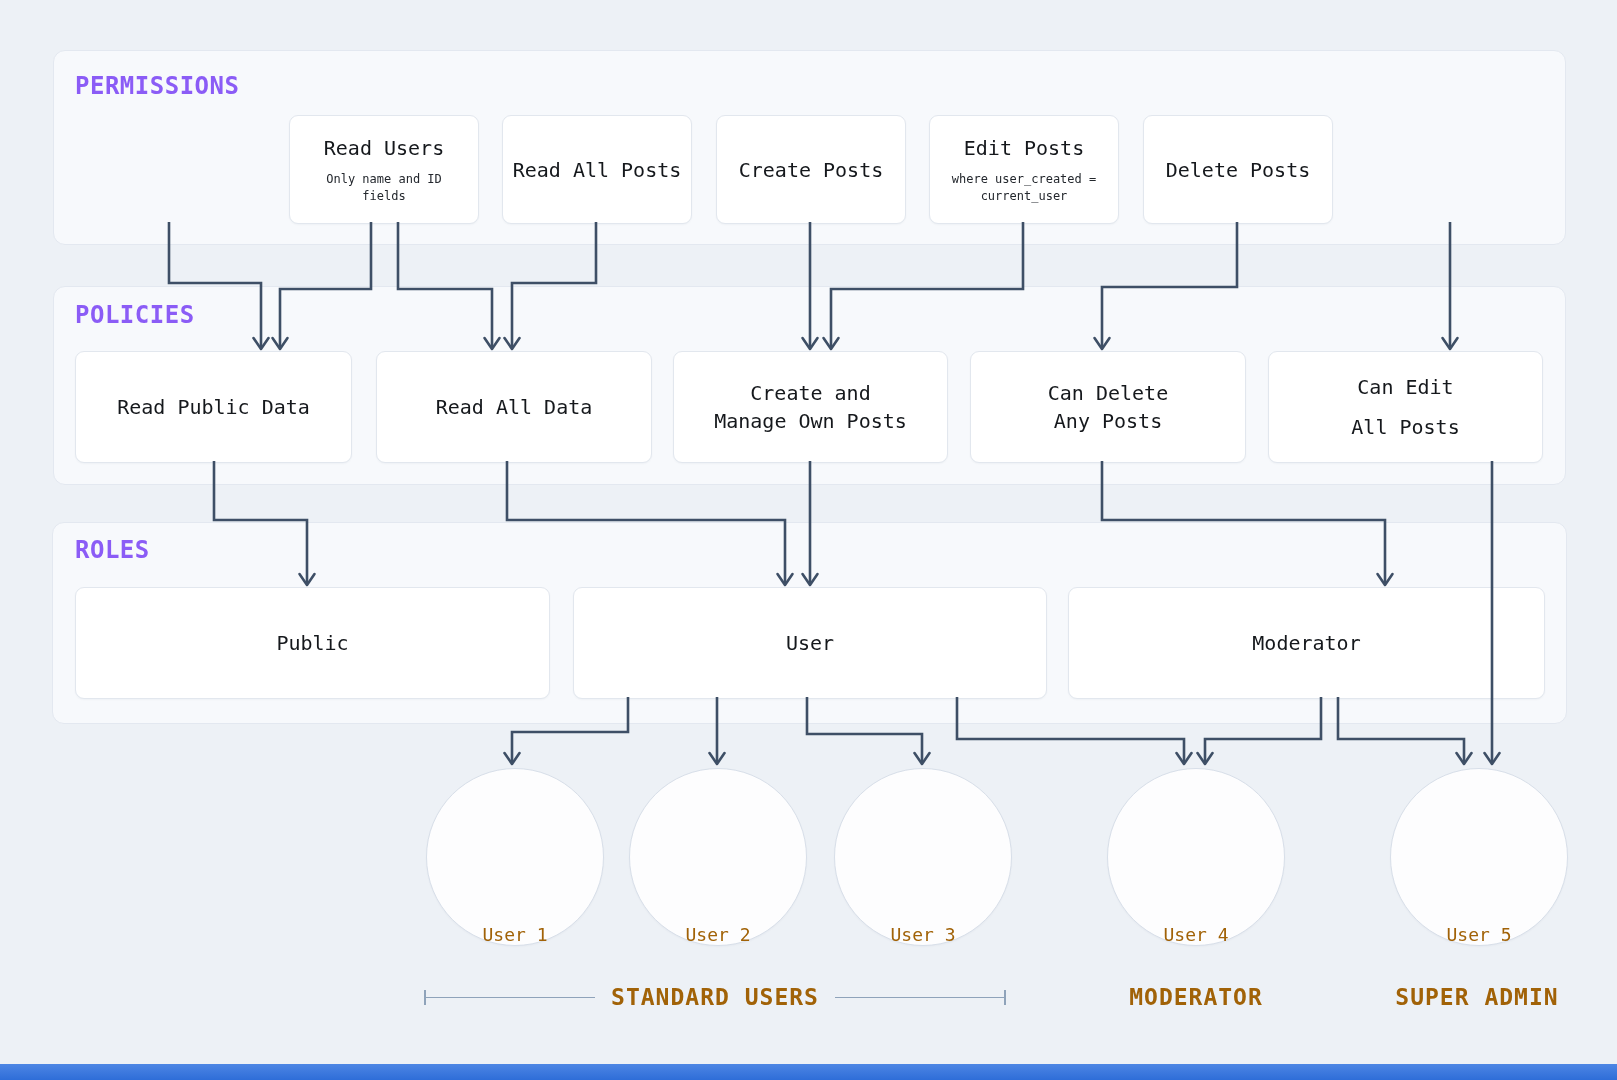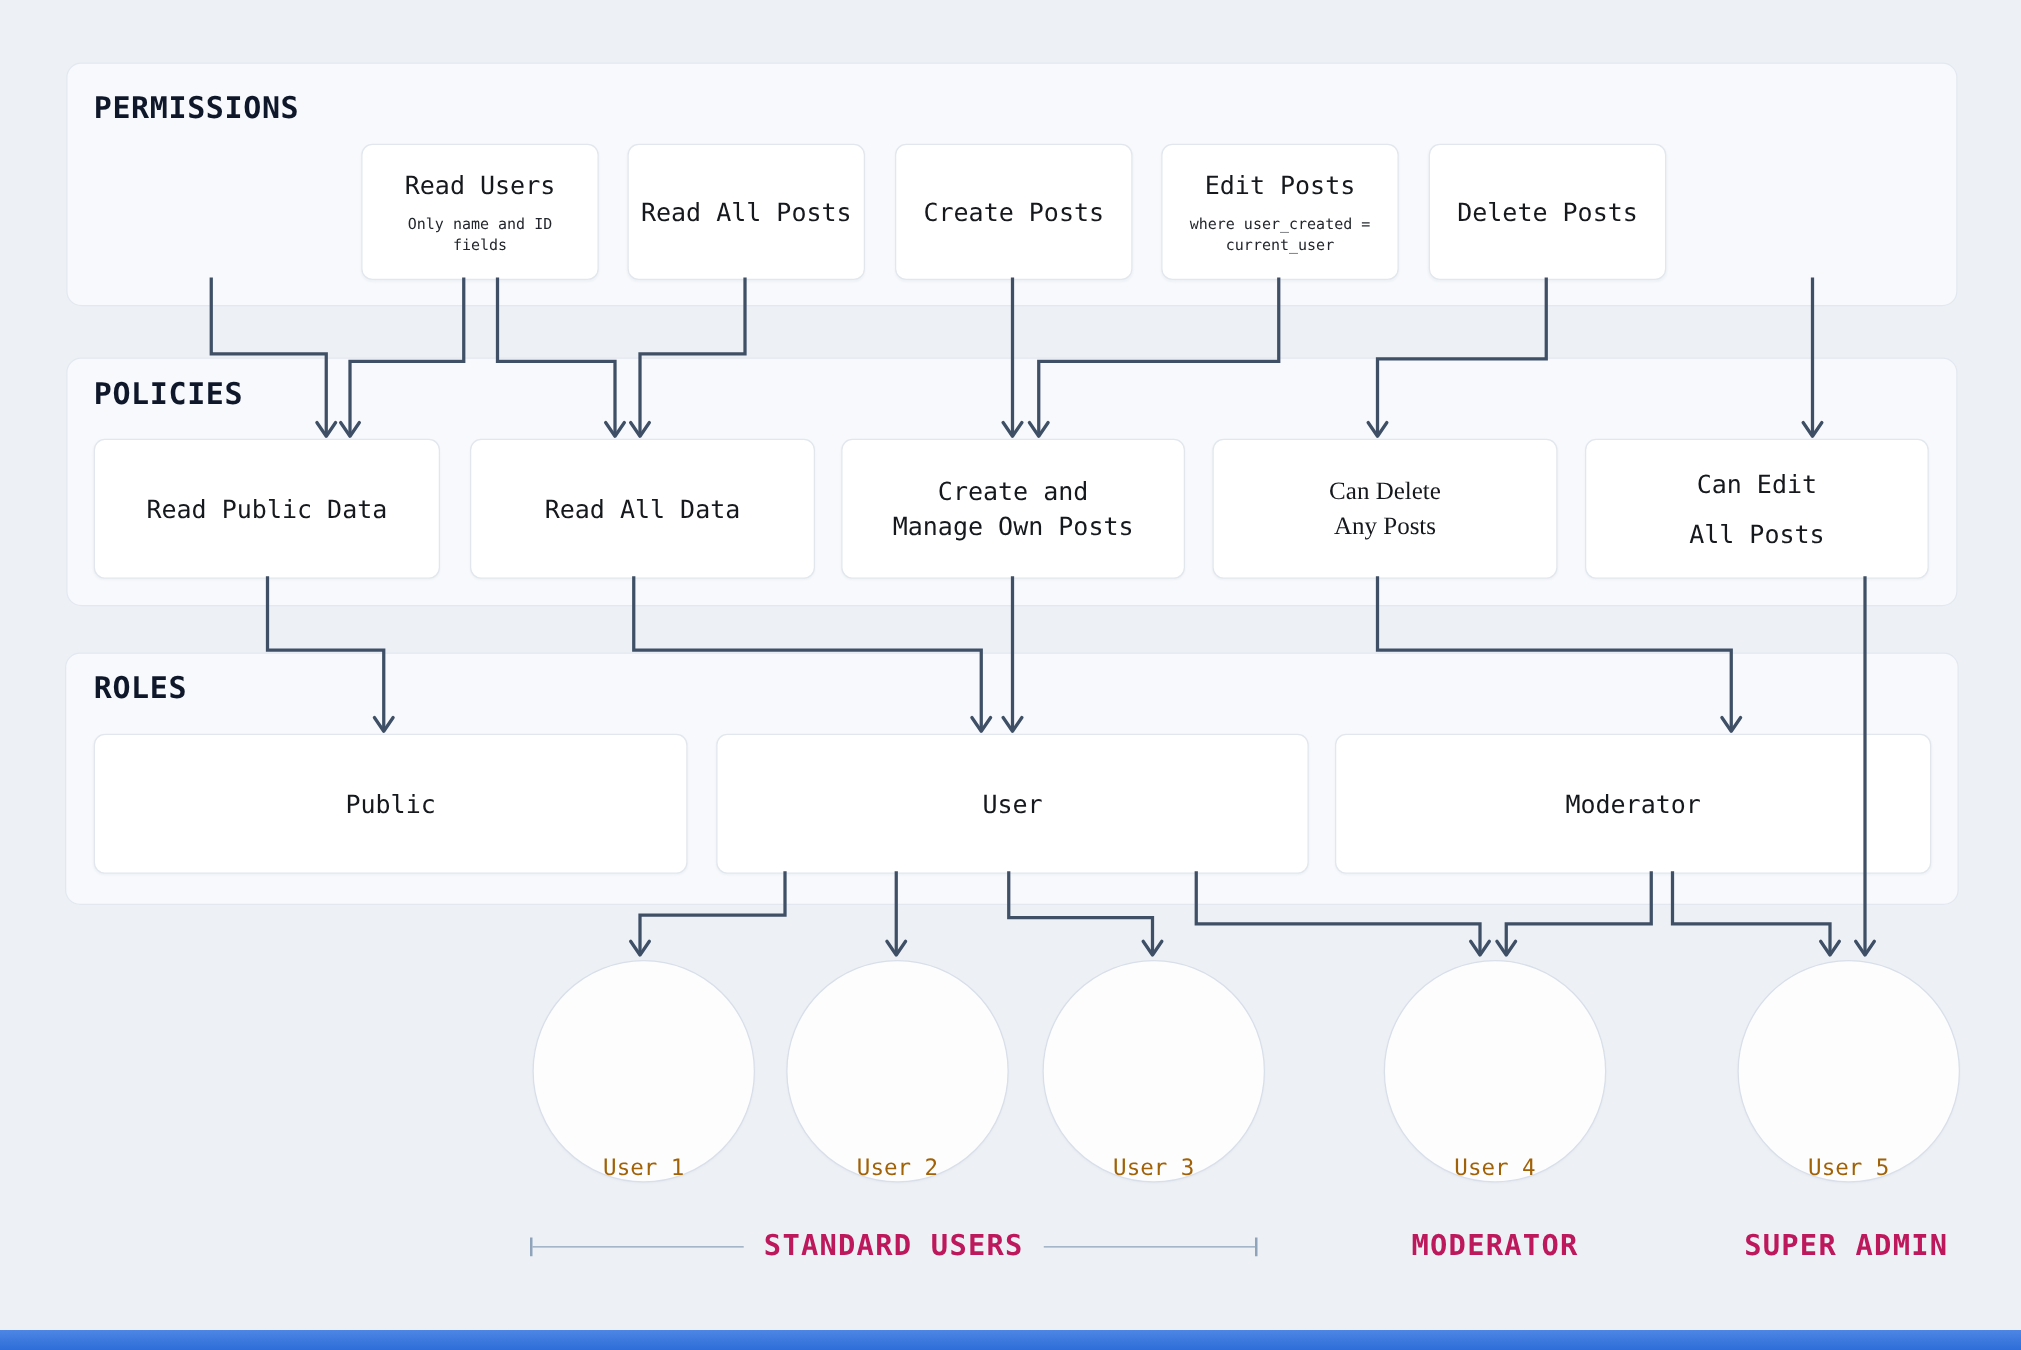--- a/index.html
+++ b/index.html
@@ -1,29 +1,29 @@
 <!DOCTYPE html>
 <html style="--bracket: #8fa3ba; --bar: #2e6dd8;"><head>
 <meta charset="utf-8">
 <style>
   html,body{margin:0;padding:0;background:#edf1f6;}
   #canvas{position:relative;width:1617px;height:1080px;background:#edf1f6;overflow:hidden;
           font-family:"DejaVu Sans Mono","Liberation Mono",monospace;color:#101418;}
   .panel{position:absolute;background:#f7f9fc;border:1.5px solid #e3e8f0;border-radius:12px;}
-  .panel-title{position:absolute;font-size:24px;font-weight:bold;color:#0f172a;letter-spacing:0.5px;}
+  .panel-title{position:absolute;font-size:24px;font-weight:bold;color:#8b5cf6;letter-spacing:0.5px;}
   .node{position:absolute;background:#ffffff;border:1.5px solid #e2e7ee;border-radius:9px;
         display:flex;flex-direction:column;align-items:center;justify-content:center;
         gap:9px;box-shadow:0 1px 2px rgba(20,40,70,0.04);text-align:center;}
   .node .title{font-size:20px;line-height:28px;color:#15181c;white-space:pre;}
   .node .subtitle{font-size:12px;line-height:17px;color:#23272d;padding:0 12px;}
   .circle{position:absolute;width:176px;height:176px;border-radius:50%;background:#fdfdfe;
           border:1.5px solid #d8dfe9;display:flex;align-items:flex-end;justify-content:center;
           font-size:18px;color:#a16207;box-shadow:0 1px 2px rgba(20,40,70,0.03);}
   .group-label{position:absolute;display:flex;align-items:center;justify-content:center;
-               font-size:23px;font-weight:bold;letter-spacing:1px;color:#be185d;}
+               font-size:23px;font-weight:bold;letter-spacing:1px;color:#a16207;}
   .bracket-line{height:0;border-top:1.5px solid var(--bracket,#8fa3ba);flex:1;}
   .bracket-tick{width:2px;height:15px;background:var(--bracket,#8fa3ba);}
   .group-label .txt{padding:0 16px;white-space:nowrap;}
   #connectors{position:absolute;left:0;top:0;pointer-events:none;}
   #bottom-bar{position:absolute;left:0;bottom:0;width:1617px;height:16px;
               background:linear-gradient(#4d86e4,var(--bar,#2e6dd8));}
 </style>
 </head>
 <body>
 
@@ -56,21 +56,21 @@
   <div class="node" style="left:75px;top:351px;width:275px;height:110px;">
     <div class="title">Read Public Data</div>
   </div>
   <div class="node" style="left:376px;top:351px;width:274px;height:110px;text-align:center;">
     <div class="title">Read All Data</div>
   </div>
   <div class="node" style="left:673px;top:351px;width:273px;height:110px;gap:0;">
     <div class="title">Create and</div>
     <div class="title">Manage Own Posts</div>
   </div>
-  <div class="node" style="left:970px;top:351px;width:274px;height:110px;gap:0;font-family:Liberation Serif, serif;">
+  <div class="node" style="left:970px;top:351px;width:274px;height:110px;gap:0;">
     <div class="title">Can Delete</div>
     <div class="title">Any Posts</div>
   </div>
   <div class="node" style="left:1268px;top:351px;width:273px;height:110px;gap:12px;">
     <div class="title">Can Edit</div>
     <div class="title">All Posts</div>
   </div>
 
   <div class="panel" style="left:52px;top:522px;width:1513px;height:200px;"></div>
   <div class="panel-title" style="left:75px;top:536px;">ROLES</div>

